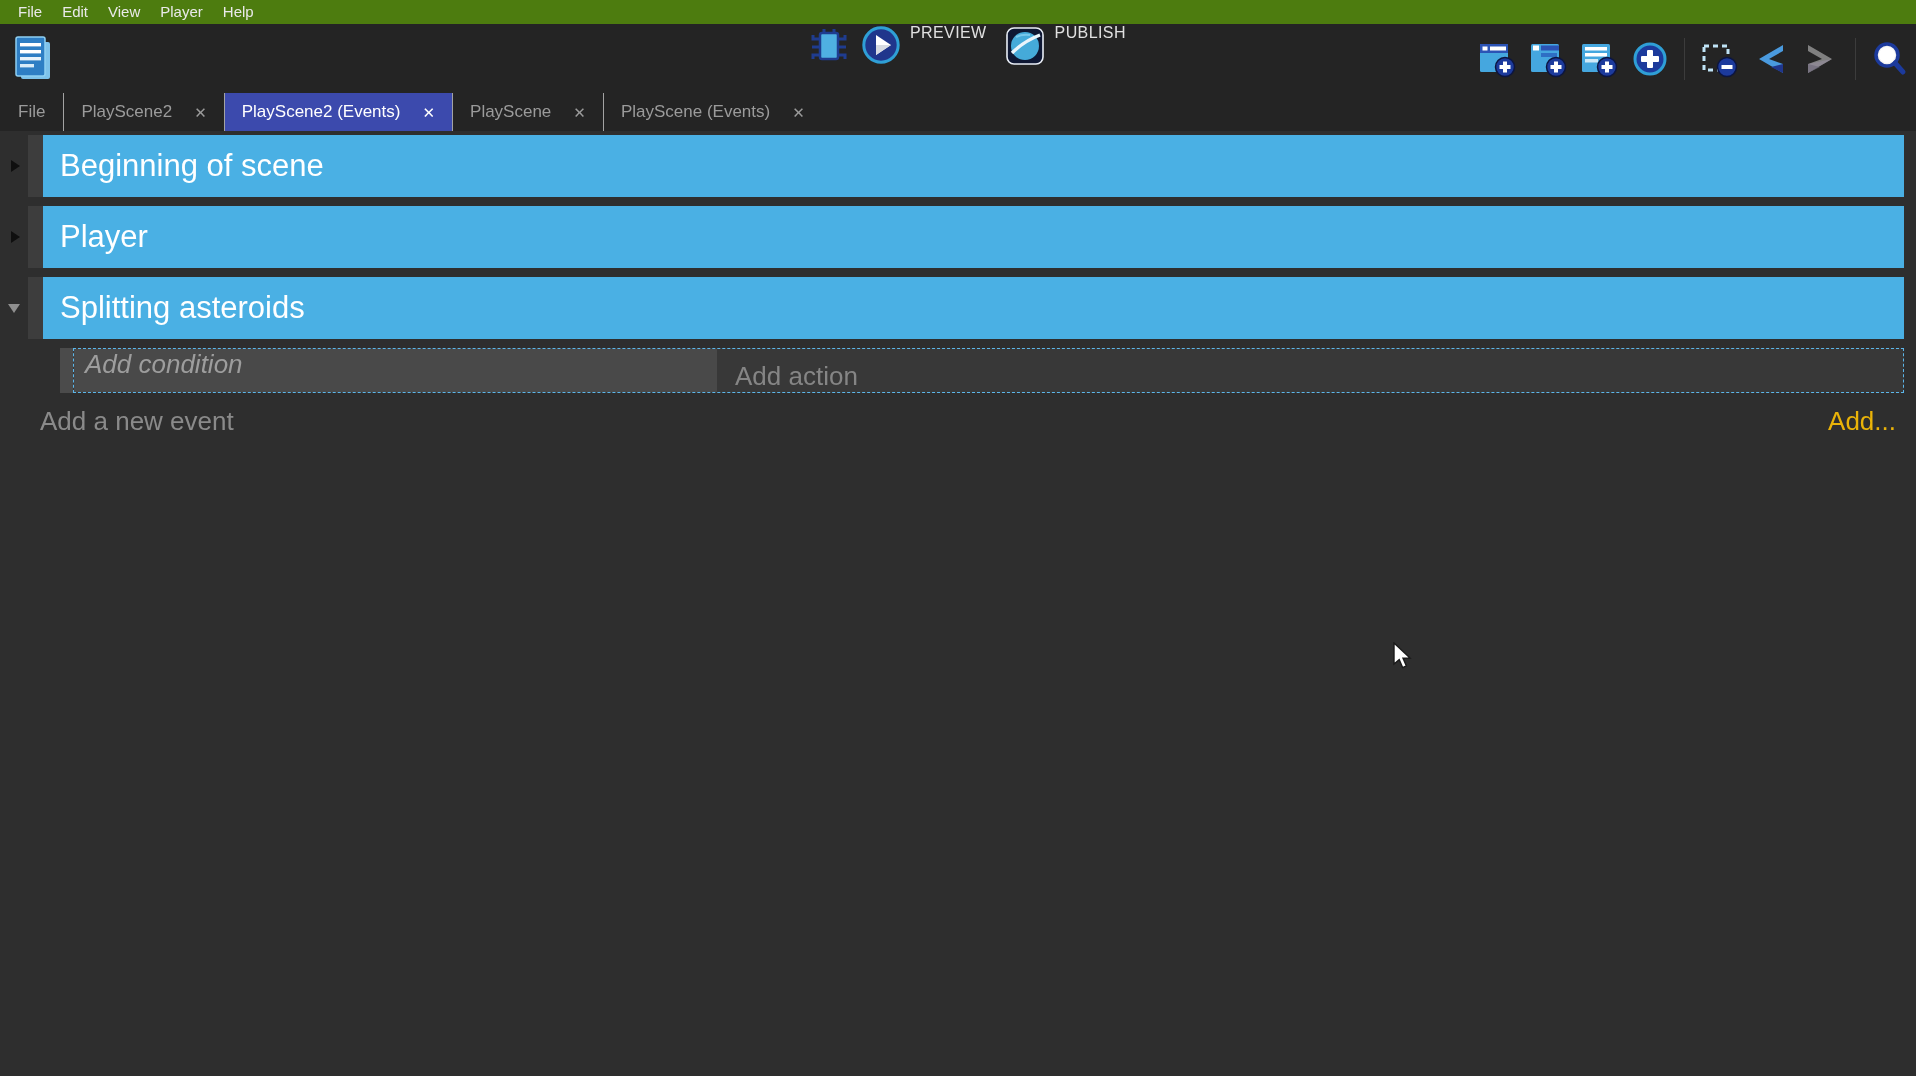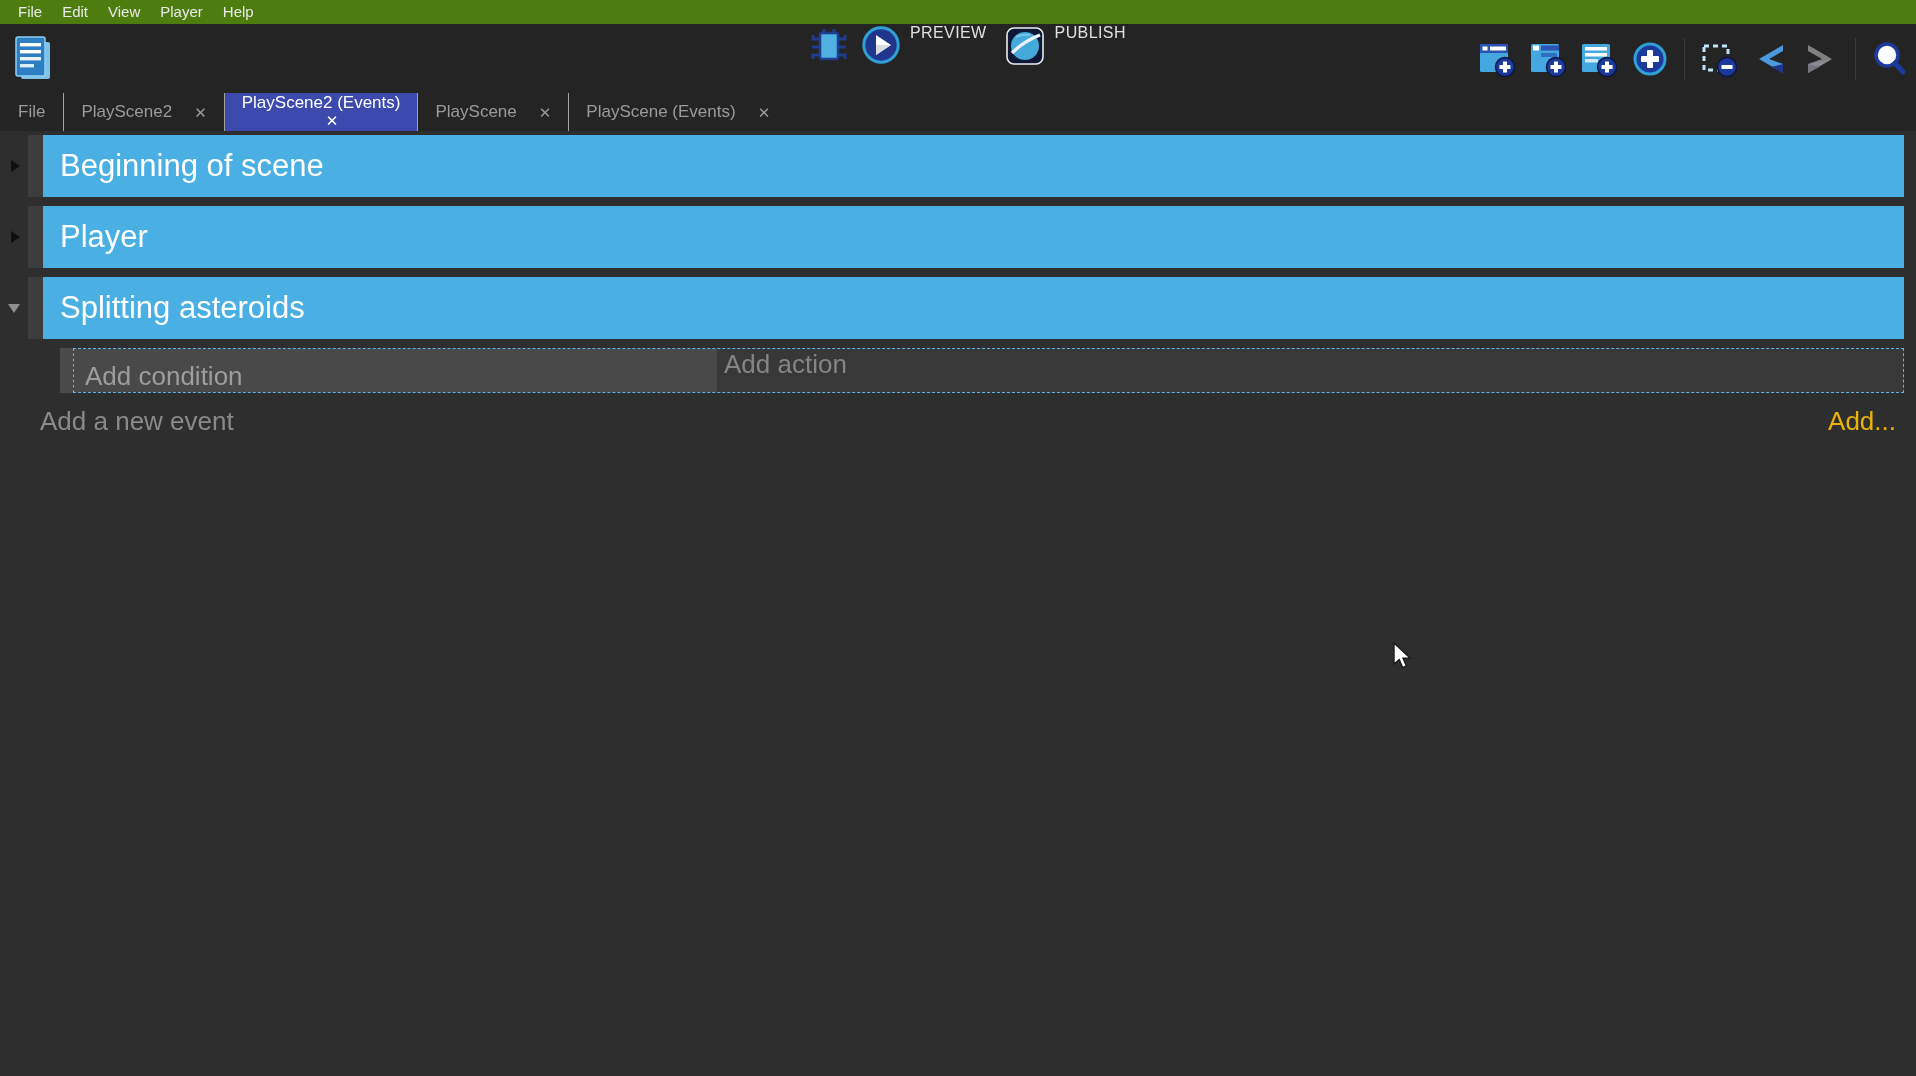--- a/index.html
+++ b/index.html
@@ -19,40 +19,40 @@
   .project-btn { position: absolute; left: 12px; top: 11px; width: 42px; height: 48px; }
   .center-cluster { position: absolute; left: 806px; top: 0; height: 69px; display: flex; align-items: flex-start; }
   .tool-label { font-size: 16px; color: #e0e0e0; letter-spacing: .4px; margin: 0 6px 0 8px; }
   .right-cluster { position: absolute; right: 7px; top: 0; height: 69px; display: flex; align-items: center; gap: 13px; }
   .icon-btn { width: 38px; height: 38px; display: flex; align-items: center; justify-content: center; }
   .vsep { width: 1px; height: 42px; background: #3c3c3c; margin: 0 2px; }
   
   .tabbar { height: 38px; background: #242424; display: flex; align-items: stretch; }
   .tab { display: flex; align-items: center; padding: 0 17px; font-size: 17px; color: #9b9b9b; border-left: 1px solid #a3a3a3; white-space: nowrap; }
   .tab:first-child { border-left: none; padding: 0 18px; }
-  .tab.active { background: #3c4aad; color: #ffffff; flex-direction: column; }
+  .tab.active { background: #3c4aad; color: #ffffff; }
   .tab-close { margin-left: 22px; font-size: 15px; color: #9b9b9b; line-height: 1; }
   .tab.active .tab-close { color: #ffffff; }
   
   .events { height: 945px; padding-top: 4px; background: #2e2e2e; }
   .group-row { display: flex; height: 62px; margin: 0 12px 9px 0; }
   .arrow-cell { width: 28px; position: relative; flex: none; }
   .tri-right { position: absolute; left: 11px; top: 50%; margin-top: -6px; width: 0; height: 0;
                border-left: 9px solid #0f0f0f; border-top: 6px solid transparent; border-bottom: 6px solid transparent; }
   .tri-down { position: absolute; left: 8px; top: 50%; margin-top: -4px; width: 0; height: 0;
               border-top: 9px solid #8f8f8f; border-left: 6px solid transparent; border-right: 6px solid transparent; }
   .indent-strip { width: 15px; background: #3d3d3d; flex: none; }
   .group-bar { flex: 1; background: #4ab0e4; display: flex; align-items: center; padding-left: 17px;
                font-size: 31px; color: #ffffff; }
   .event-row { display: flex; height: 45px; margin: 0 12px 0 60px; }
   .drag-strip { width: 13px; background: #4b4b4b; flex: none; }
   .event-content { flex: 1; display: flex; border: 1px dashed #5cb6e9; background: #383838; }
-  .cond-cell { width: 643px; background: #494949; display: flex; align-items: flex-end; padding-left: 11px;
-               font-size: 26px; color: #9d9d9d; flex: none; }
-  .act-cell { flex: 1; display: flex; align-items: flex-start; padding-left: 7px; font-size: 26px; color: #858585; }
+  .cond-cell { width: 643px; background: #494949; display: flex; align-items: flex-start; padding-left: 11px;
+               font-size: 26px; color: #9d9d9d; flex: none; font-style: italic; }
+  .act-cell { flex: 1; display: flex; align-items: flex-end; padding-left: 18px; font-size: 26px; color: #858585; }
   .add-row { display: flex; justify-content: space-between; align-items: center; margin: 10px 20px 0 40px; height: 36px; }
   .add-label { font-size: 26px; color: #8a8a8a; }
   .add-more { font-size: 26px; color: #eab308; }
   .cursor { position: absolute; left: 1392px; top: 642px; z-index: 50; }
 </style>
 </head>
 <body>
 
 <div class="menubar">
   <span class="menu-item">File</span>

